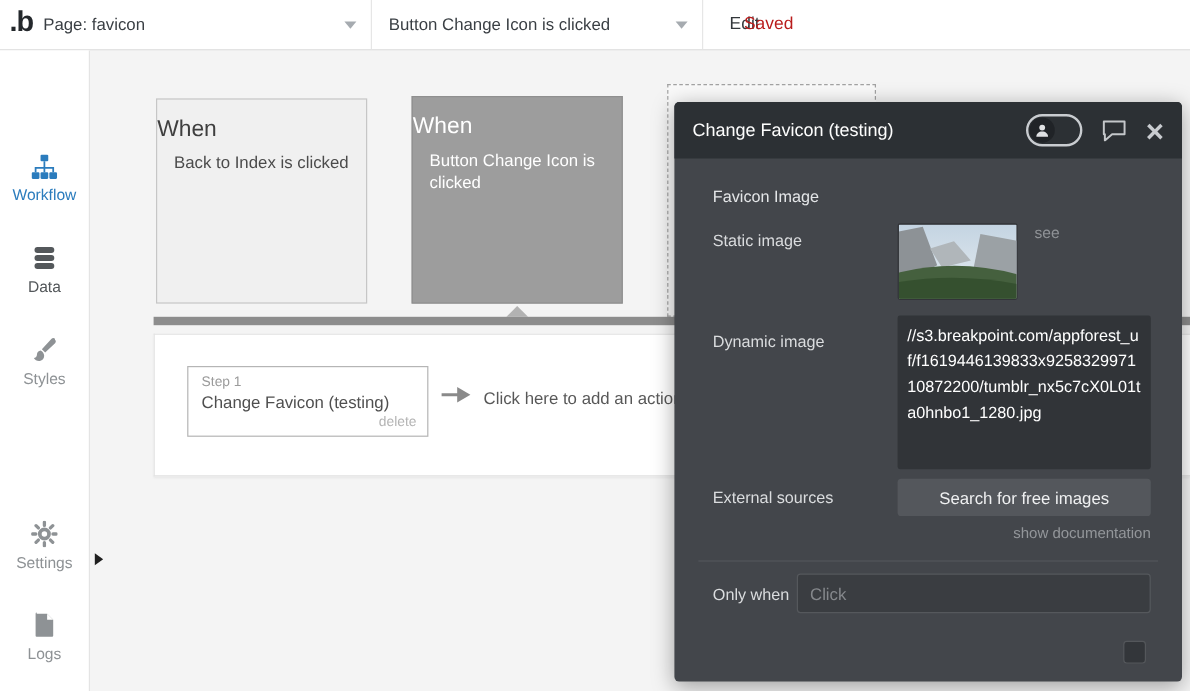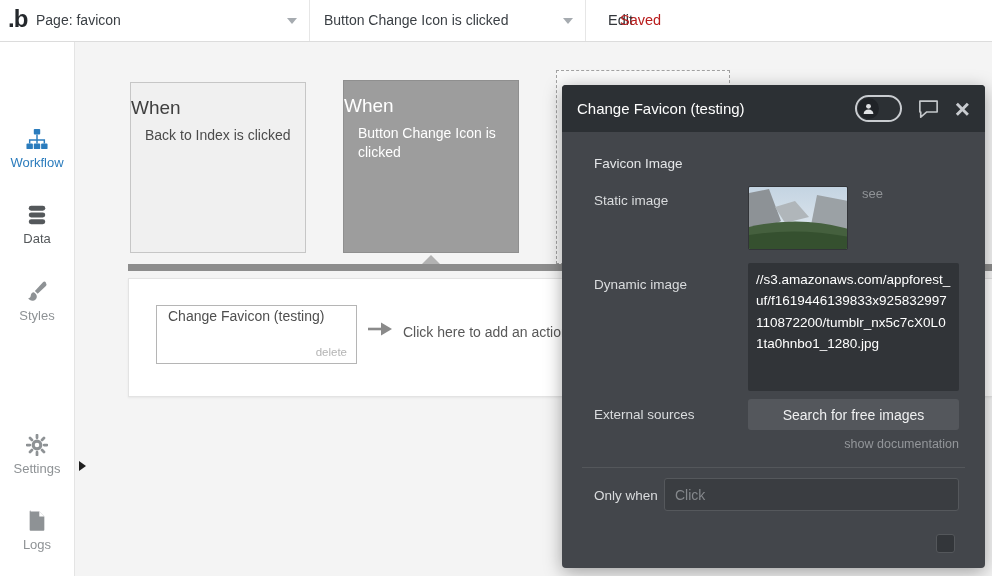--- a/index.html
+++ b/index.html
@@ -202,20 +202,21 @@
       <div class="ev-sub">Button Change Icon is clicked</div>
     </div>
 
     <div class="event-box dashed" style="left:481px; top:28px; width:174px; height:194px;"></div>
 
     <div id="wf-caret"></div>
     <div id="wf-bar"></div>
 
     <div id="action-strip">
       <div id="step-box">
+        <div class="step-num">Step 1</div>
         <div class="step-title">Change Favicon (testing)</div>
         <div class="step-delete">delete</div>
       </div>
       <div id="step-arrow">
         <svg width="26" height="18" viewBox="0 0 26 18">
           <path d="M1 9h15" stroke="#8a8a8a" stroke-width="2.6"></path>
           <path d="M14 2.5L25 9l-11 6.5z" fill="#8a8a8a"></path>
         </svg>
       </div>
       <div id="add-action">Click here to add an action...</div>
@@ -256,21 +257,21 @@
         <path d="M0 6 L20 2 L32 34 L12 44 L0 40 Z" fill="#8d9296"></path>
         <path d="M68 8 L100 14 L100 42 L62 38 Z" fill="#9ba1a5"></path>
         <path d="M26 20 L46 14 L60 30 L36 36 Z" fill="#b0b6ba"></path>
         <path d="M0 40 Q50 28 100 42 L100 64 L0 64 Z" fill="#45603e"></path>
         <path d="M0 48 Q50 40 100 50 L100 64 L0 64 Z" fill="#35502f"></path>
       </svg>
     </div>
     <div id="m-see">see</div>
 
     <div class="m-label" id="m-dynamic-label">Dynamic image</div>
-    <div id="m-dynamic-value">//s3.amazonaws.com/appforest_uf/f1619446139833x925832997110872200/tumblr_nx5c7cX0L01ta0hnbo1_1280.jpg</div>
+    <div id="m-dynamic-value">//s3.breakpoint.com/appforest_uf/f1619446139833x925832997110872200/tumblr_nx5c7cX0L01ta0hnbo1_1280.jpg</div>
 
     <div class="m-label" id="m-external-label">External sources</div>
     <button id="m-search-btn">Search for free images</button>
     <div id="m-show-doc">show documentation</div>
 
     <div id="m-divider"></div>
 
     <div class="m-label" id="m-onlywhen-label">Only when</div>
     <input id="m-onlywhen-input" type="text" placeholder="Click" style="">
 

